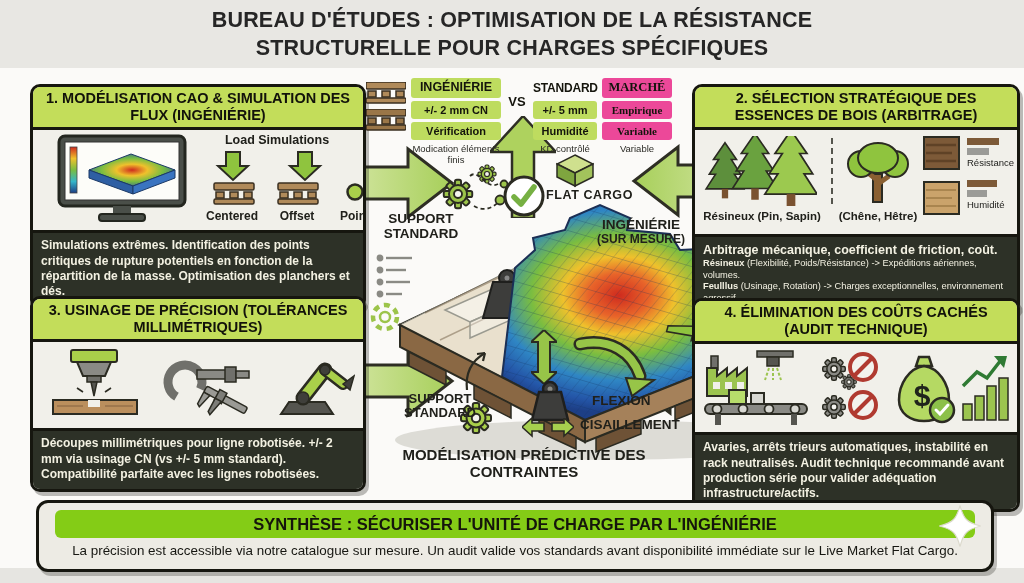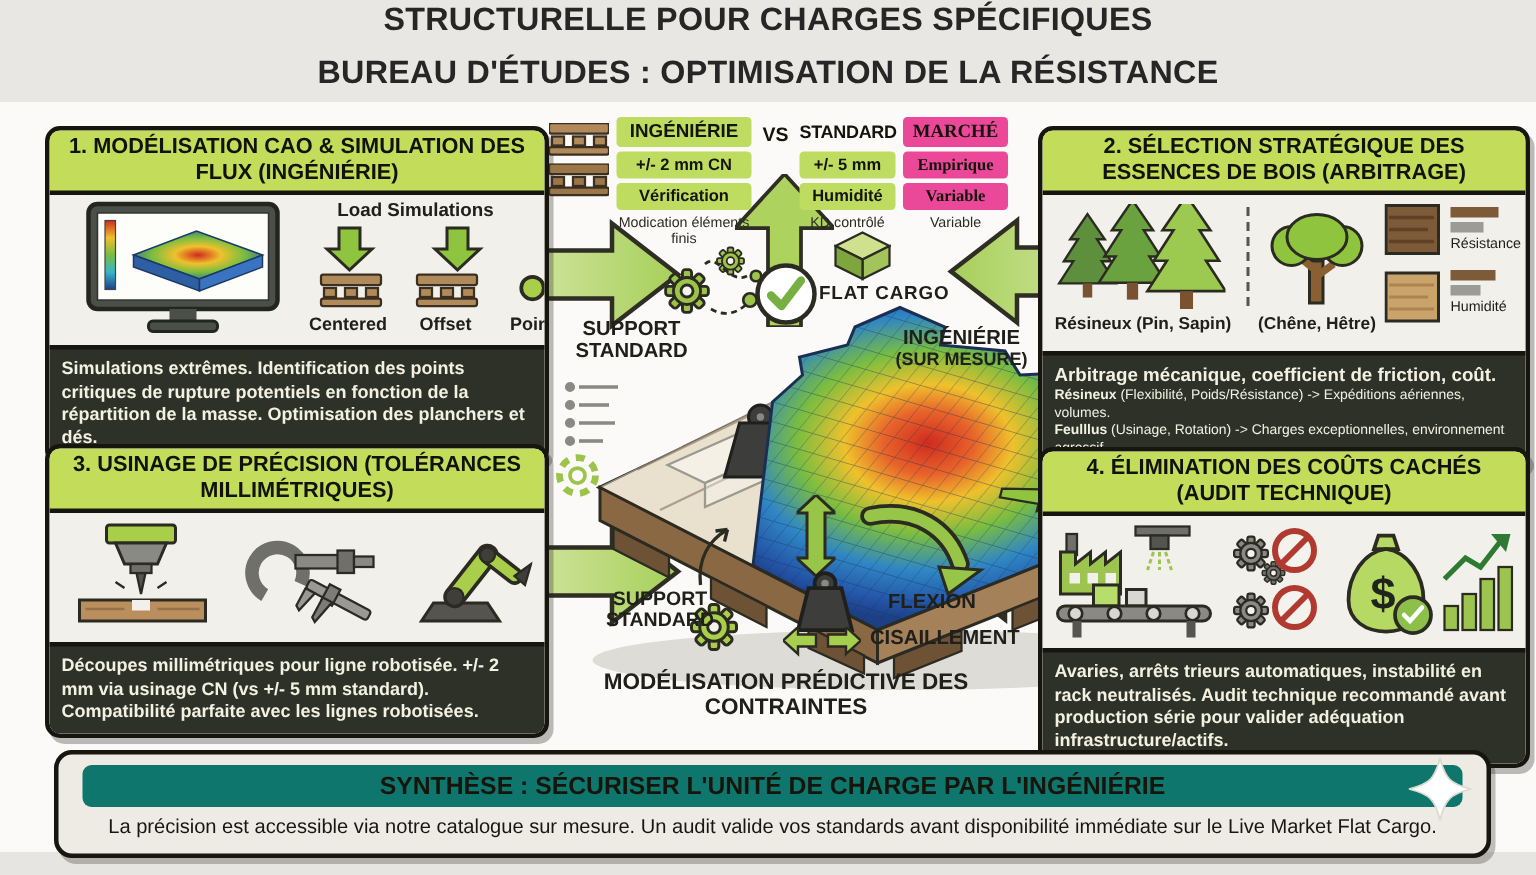--- a/index.html
+++ b/index.html
@@ -27,30 +27,30 @@
 
   
   .cmp{left:366px;top:78px;width:312px;display:flex;gap:5px;z-index:3;}
   .cmp-col{display:flex;flex-direction:column;gap:3px;}
   .chip{background:#bedc5f;border-radius:3px;font-weight:bold;font-size:11px;line-height:1.1;
         text-align:center;padding:3px 2px;color:#14140c;}
   .chip.hdr{font-size:12.5px;}
   .chip.gray{background:#ec4899;font-family:Liberation Serif, serif;}
   .cmp-note{font-size:9.5px;line-height:1.12;text-align:center;color:#2b2b26;margin-top:1px;}
   .std-hdr{font-weight:bold;font-size:12px;text-align:center;padding:3px 0;color:#14140c;letter-spacing:-.2px;}
-  .vs{font-weight:bold;font-size:13px;padding-top:4px;color:#14140c;}
+  .vs{font-weight:bold;font-size:13px;padding-top:4px;color:#14140c;margin-top:12px;}
 
   
   .lbl{font-weight:bold;color:#20201b;text-align:center;line-height:1.08;z-index:4;}
   .z1{z-index:1;} .z2{z-index:2;} .z4{z-index:4;}
 
   
   .synth{left:36px;top:500px;width:952px;height:66px;border:3px solid #16160f;border-radius:12px;
          background:#edebe4;box-shadow:3px 4px 0 rgba(35,35,30,.28);z-index:3;}
-  .synth-bar{position:absolute;left:16px;right:16px;top:7px;height:28px;background:#0f766e;
+  .synth-bar{position:absolute;left:16px;right:16px;top:7px;height:28px;background:#84cc16;
              border-radius:6px;text-align:center;font-weight:bold;font-size:16.5px;line-height:28px;color:#15150c;}
   .synth-body{position:absolute;left:10px;right:10px;top:40px;text-align:center;font-size:13.4px;color:#171712;}
   svg{display:block;}
 </style>
 </head>
 <body>
 
 <div class="canvas">
 
   <svg width="0" height="0" style="position:absolute" aria-hidden="true">
@@ -107,22 +107,22 @@
         <rect x="0" y="0" width="40" height="7" rx="1.5"></rect>
         <rect x="2" y="9" width="8" height="6"></rect>
           <rect x="16" y="9" width="8" height="6"></rect>
           <rect x="30" y="9" width="8" height="6"></rect>
         <rect x="0" y="16" width="40" height="5" rx="1.5"></rect>
       </g>
     </defs>
   </svg>
 
   <div class="abs title-band">
+    <div class="title-line first">BUREAU D'ÉTUDES : OPTIMISATION DE LA RÉSISTANCE</div>
     <div class="title-line">STRUCTURELLE POUR CHARGES SPÉCIFIQUES</div>
-    <div class="title-line first">BUREAU D'ÉTUDES : OPTIMISATION DE LA RÉSISTANCE</div>
   </div>
   <div class="abs bottom-strip"></div>
 
   <svg class="abs z1" style="left:338px;top:146px" width="118" height="74" viewBox="0 0 118 74">
       <use href="#fatarrow-r"></use>
     </svg>
   <svg class="abs z1" style="left:630px;top:144px" width="118" height="74" viewBox="0 0 118 74">
       <use href="#fatarrow-r" transform="scale(-1,1) translate(-118,0)"></use>
     </svg>
   <svg class="abs z1" style="left:338px;top:342px" width="118" height="78" viewBox="0 0 118 74">

